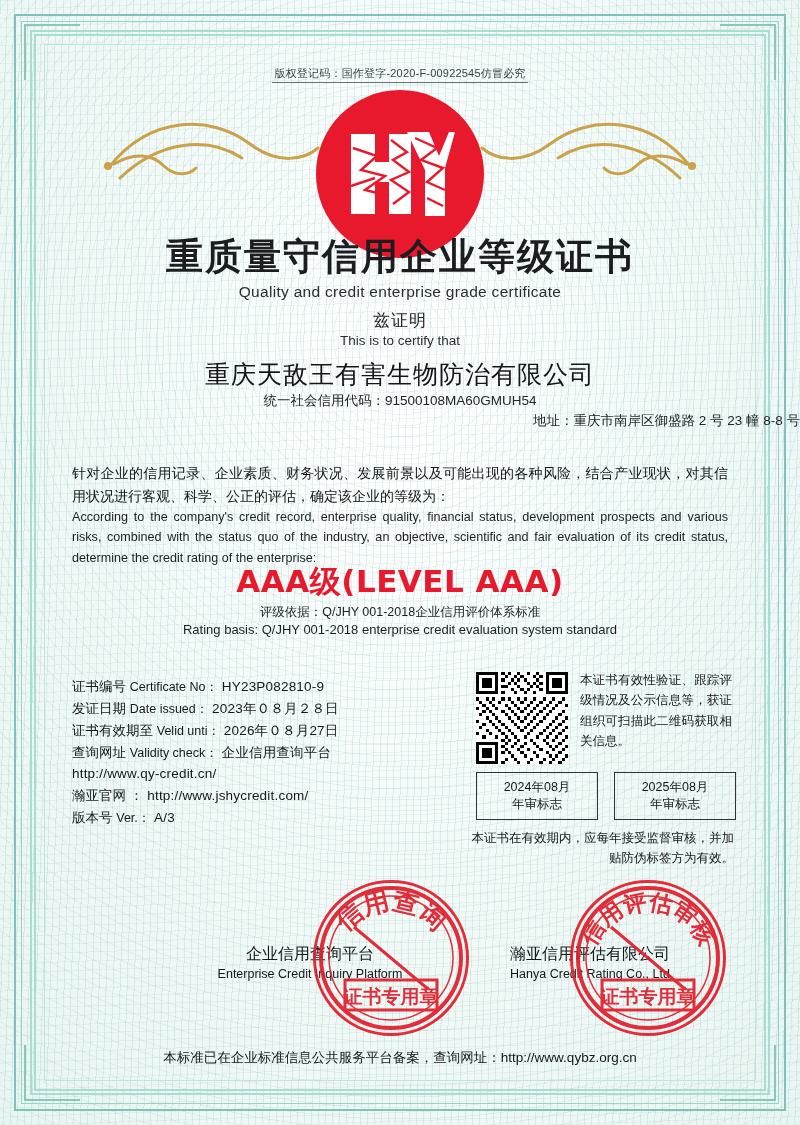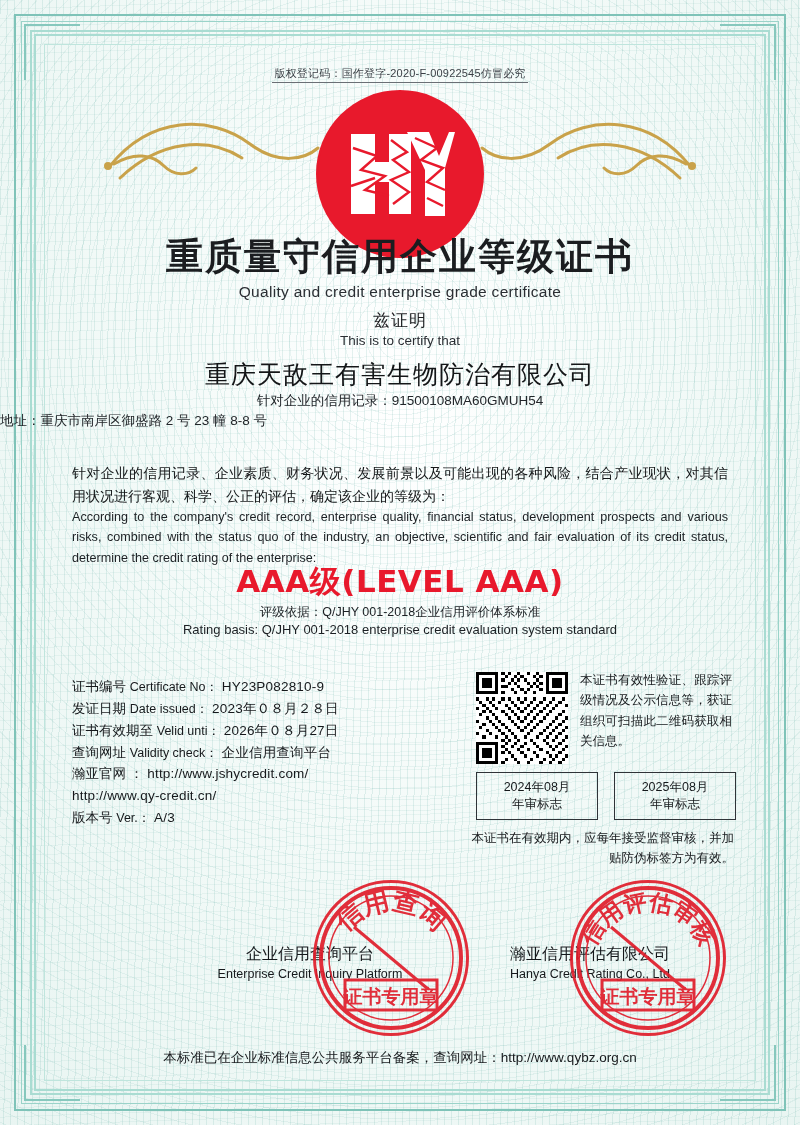--- a/index.html
+++ b/index.html
@@ -82,21 +82,21 @@
   .company{
     position:absolute;top:358px;left:0;right:0;text-align:center;
     font-size:25px;font-weight:normal;color:#141618;letter-spacing:1px;
     font-family:"DejaVu Sans","Liberation Sans",sans-serif;
   }
   .code{
     position:absolute;top:392px;left:0;right:0;text-align:center;
     font-size:13.5px;color:#22262a;
   }
   .addr{
-    position:absolute;top:412px;left:0;right:0;text-align:left;
+    position:absolute;top:412px;left:0;right:0;text-align:right;
     font-size:13.5px;color:#22262a;
   }
 
   .para{
     position:absolute;top:462px;left:72px;right:72px;
     font-size:14px;color:#141618;line-height:1.62;text-align:justify;
   }
   .para .en{font-size:12.6px;line-height:1.6;color:#1b1f23;}
 
   .level{
@@ -221,21 +221,21 @@
           <path d="M82,72 L98,80"></path>
         </g>
       </svg>
     </div>
 
     <div class="title-cn">重质量守信用企业等级证书</div>
     <div class="title-en">Quality and credit enterprise grade certificate</div>
     <div class="certify-cn">兹证明</div>
     <div class="certify-en">This is to certify that</div>
     <div class="company">重庆天敌王有害生物防治有限公司</div>
-    <div class="code">针对企业的信用记录：91500108MA60GMUH54</div>
+    <div class="code">统一社会信用代码：91500108MA60GMUH54</div>
     <div class="addr">地址：重庆市南岸区御盛路 2 号 23 幢 8-8 号</div>
 
     <div class="para">
       <div>针对企业的信用记录、企业素质、财务状况、发展前景以及可能出现的各种风险，结合产业现状，对其信用状况进行客观、科学、公正的评估，确定该企业的等级为：</div>
       <div class="en">According to the company's credit record, enterprise quality, financial status, development prospects and various risks, combined with the status quo of the industry, an objective, scientific and fair evaluation of its credit status, determine the credit rating of the enterprise:</div>
     </div>
 
     <div class="level">AAA级(LEVEL AAA)</div>
     <div class="basis-cn">评级依据：Q/JHY 001-2018企业信用评价体系标准</div>
     <div class="basis-en">Rating basis: Q/JHY 001-2018 enterprise credit evaluation system standard</div>
@@ -255,26 +255,26 @@
         <span>证书有效期至</span>
         <span class="lbl-en">Velid unti：</span>
         <span class="val">2026年０８月27日</span>
       </div>
       <div class="row">
         <span>查询网址</span>
         <span class="lbl-en">Validity check：</span>
         <span class="val">企业信用查询平台</span>
       </div>
       <div class="row">
+        <span class="val">http://www.qy-credit.cn/</span>
+      </div>
+      <div class="row">
         <span>瀚亚官网</span>
         <span class="val">：</span>
         <span class="val">http://www.jshycredit.com/</span>
-      </div>
-      <div class="row">
-        <span class="val">http://www.qy-credit.cn/</span>
       </div>
       <div class="row">
         <span>版本号</span>
         <span class="lbl-en">Ver.：</span>
         <span class="val">A/3</span>
       </div>
     </div>
 
     <div class="qr">
       <svg width="92" height="92" viewBox="0 0 29 29" shape-rendering="crispEdges">

